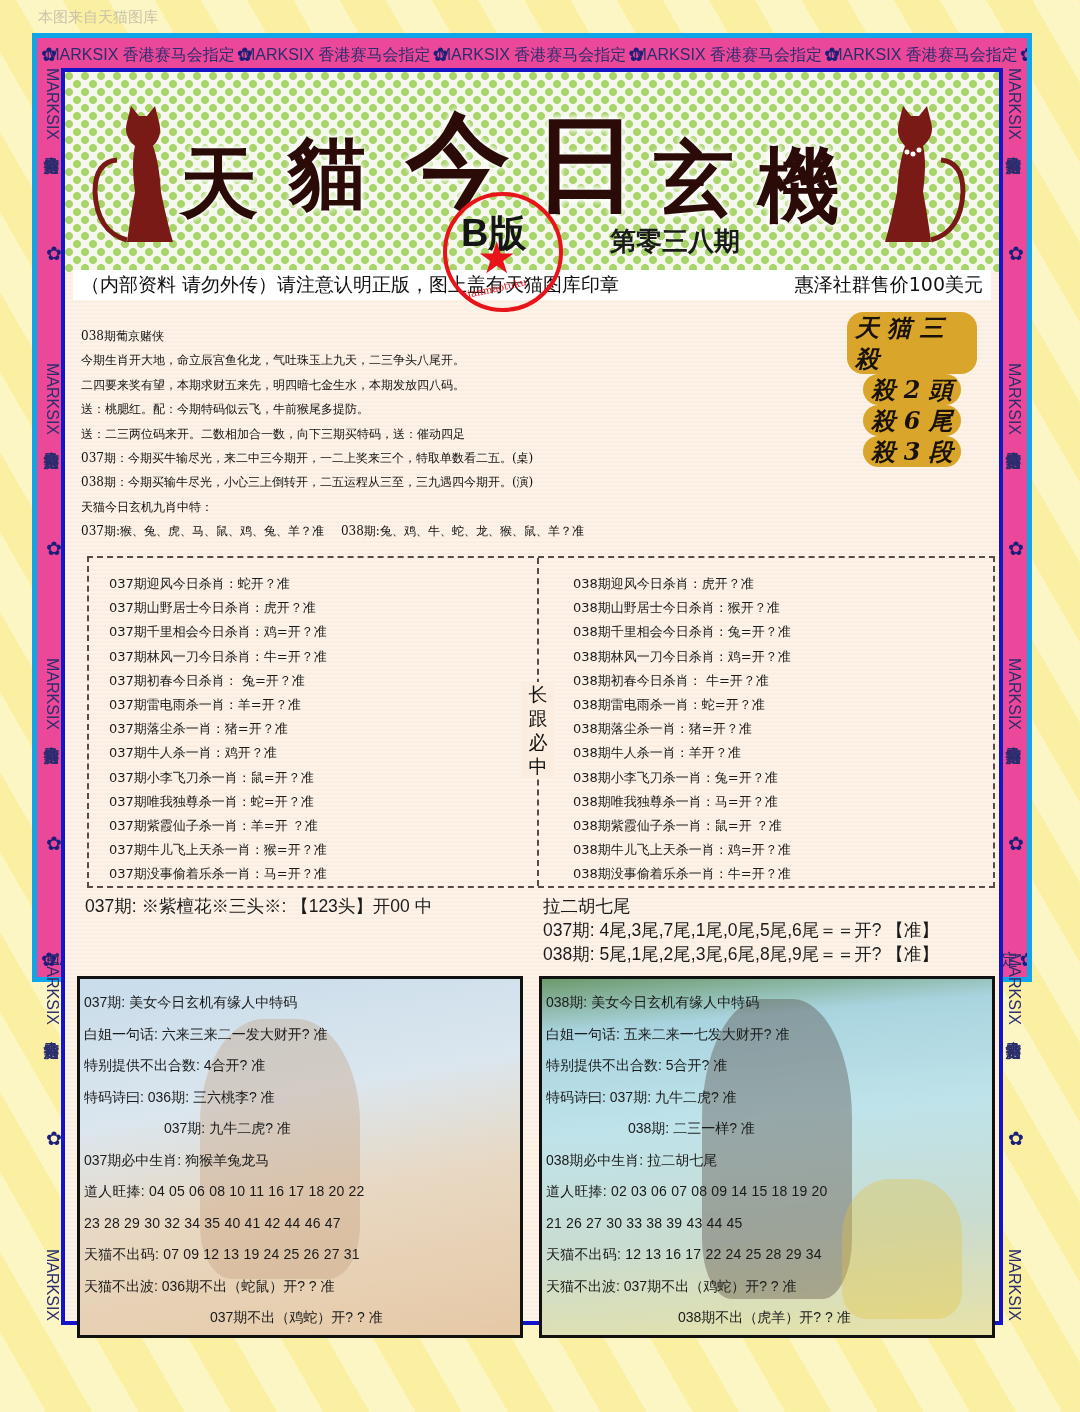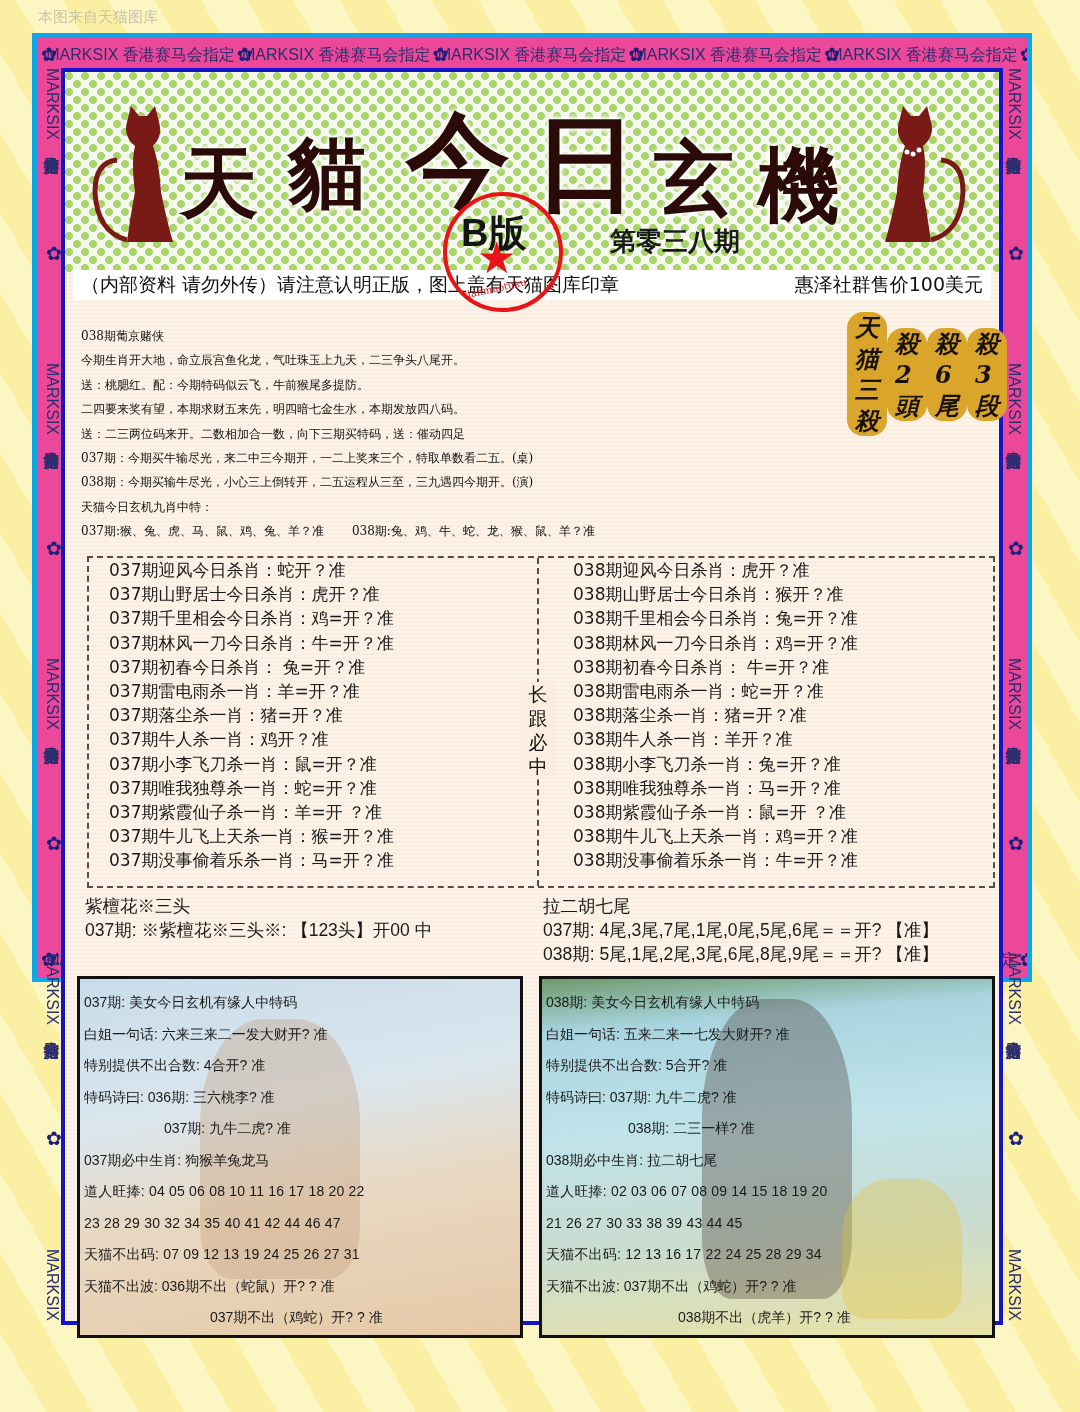--- a/index.html
+++ b/index.html
@@ -86,38 +86,38 @@
     position: absolute; left: 545px; top: 152px; font-size: 26px; font-weight: bold;
     color: #1a1a1a;
   }
   .notice {
     position: absolute; left: 8px; top: 198px; width: 918px; height: 30px;
     background: #fff; display: flex; justify-content: space-between; align-items: center;
     padding: 0 8px; font-size: 19px; color: #111;
   }
   .sanjie {
     position: absolute; right: 22px; top: 240px; width: 130px;
-    display: flex; flex-direction: row; align-items: center; z-index: 2;
+    display: flex; flex-direction: column; align-items: center; z-index: 2;
   }
   .sanjie div {
     background: #d9a62b; border-radius: 16px; padding: 0 8px;
     font-family: "DejaVu Serif", serif; font-weight: bold; font-style: italic;
     font-size: 24px; line-height: 31px; color: #1a1208;
   }
   .poem {
     position: absolute; left: 16px; top: 252px; width: 900px;
     font-family: "DejaVu Serif", serif; font-size: 12px; line-height: 24.4px; color: #111;
   }
-  .poem .nine { display: flex; gap: 28px; }
+  .poem .nine { display: flex; gap: 17px; }
   .kill-box {
     position: absolute; left: 22px; top: 484px; width: 908px; height: 332px;
     border: 2px dashed #5a4a4a;
   }
   .kill-col {
-    position: absolute; top: 0; font-size: 17px; line-height: 24.2px; color: #1a1a1a;
+    position: absolute; top: 14px; font-size: 13px; line-height: 24.2px; color: #1a1a1a;
     font-family: "DejaVu Sans", sans-serif;
   }
   .kill-col.left { left: 20px; }
   .kill-col.right { left: 484px; }
   .kill-mid {
     position: absolute; left: 448px; top: 0; height: 328px; width: 2px;
     border-left: 2px dashed #5a4a4a;
   }
   .kill-mid-text {
     position: absolute; left: 432px; top: 124px; width: 34px; background: #fbeee0;
@@ -249,22 +249,22 @@
     <div class="sanjie">
       <div>天 猫 三 殺</div>
       <div>殺 2 頭</div>
       <div>殺 6 尾</div>
       <div>殺 3 段</div>
     </div>
 
     <div class="poem">
       <div>038期葡京赌侠</div>
       <div>今期生肖开大地，命立辰宫鱼化龙，气吐珠玉上九天，二三争头八尾开。</div>
+      <div>二四要来奖有望，本期求财五来先，明四暗七金生水，本期发放四八码。</div>
       <div>送：桃腮红。配：今期特码似云飞，牛前猴尾多提防。</div>
-      <div>二四要来奖有望，本期求财五来先，明四暗七金生水，本期发放四八码。</div>
       <div>送：二三两位码来开。二数相加合一数，向下三期买特码，送：催动四足</div>
       <div>037期：今期买牛输尽光，来二中三今期开，一二上奖来三个，特取单数看二五。(桌)</div>
       <div>038期：今期买输牛尽光，小心三上倒转开，二五运程从三至，三九遇四今期开。(演)</div>
       <div>天猫今日玄机九肖中特：</div>
       <div class="nine">
         <span>037期:猴、兔、虎、马、鼠、鸡、兔、羊？准</span>
         <span>038期:兔、鸡、牛、蛇、龙、猴、鼠、羊？准</span>
       </div>
     </div>
 
@@ -302,21 +302,20 @@
         <div>038期牛人杀一肖：羊开？准</div>
         <div>038期小李飞刀杀一肖：兔=开？准</div>
         <div>038期唯我独尊杀一肖：马=开？准</div>
         <div>038期紫霞仙子杀一肖：鼠=开 ？准</div>
         <div>038期牛儿飞上天杀一肖：鸡=开？准</div>
         <div>038期没事偷着乐杀一肖：牛=开？准</div>
       </div>
     </div>
 
     <div class="tri left">
-      <div>紫檀花※三头</div>
       <div>037期:  ※紫檀花※三头※:  【123头】开00  中</div>
     </div>
     <div class="tri right">
       <div>拉二胡七尾</div>
       <div>037期:  4尾,3尾,7尾,1尾,0尾,5尾,6尾＝＝开?  【准】</div>
       <div>038期:  5尾,1尾,2尾,3尾,6尾,8尾,9尾＝＝开?  【准】</div>
     </div>
 
     <div class="photo left">
       <div class="silhouette" style="left:120px;top:40px;width:160px;height:260px;background:#c49a78;"></div>

